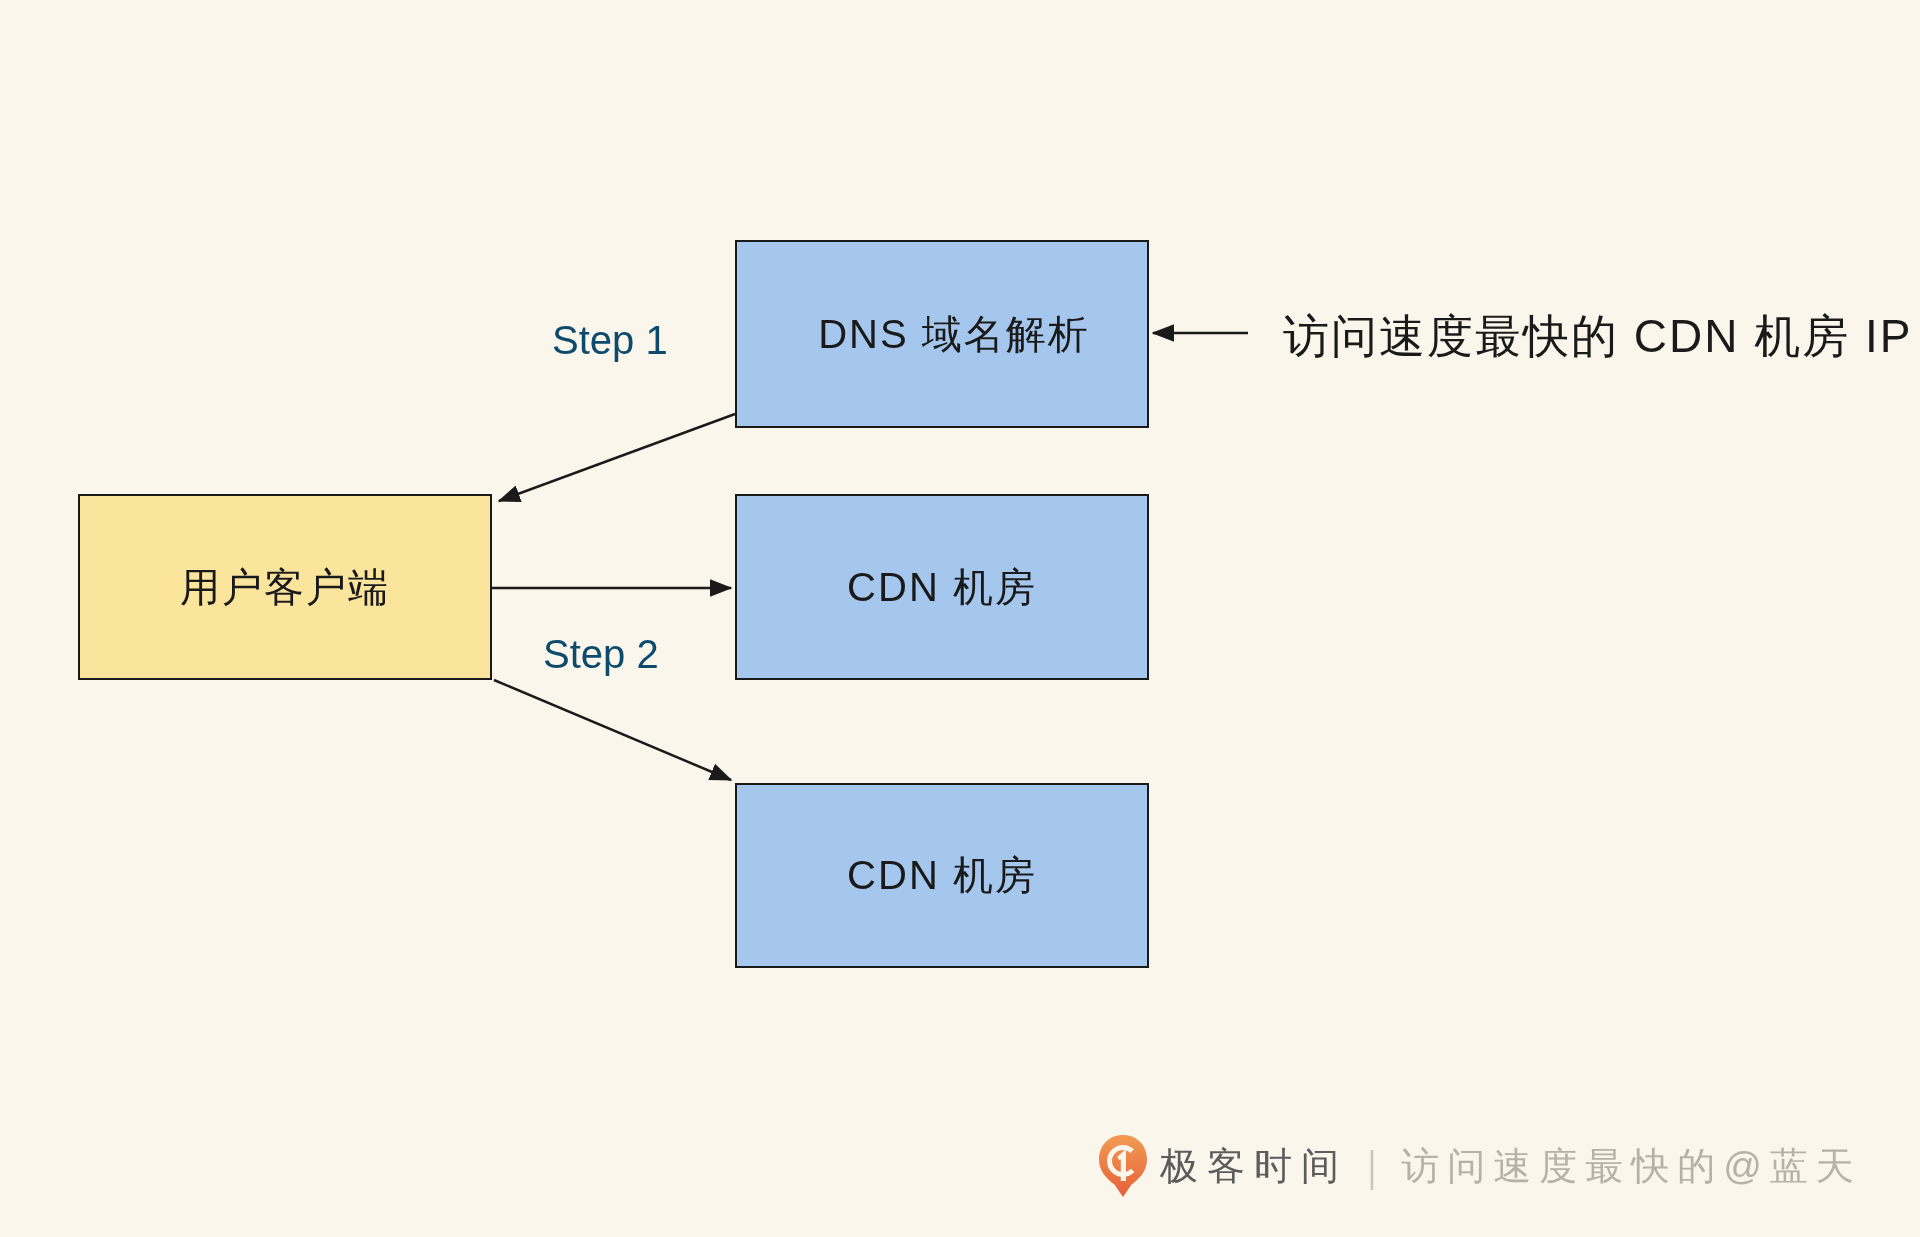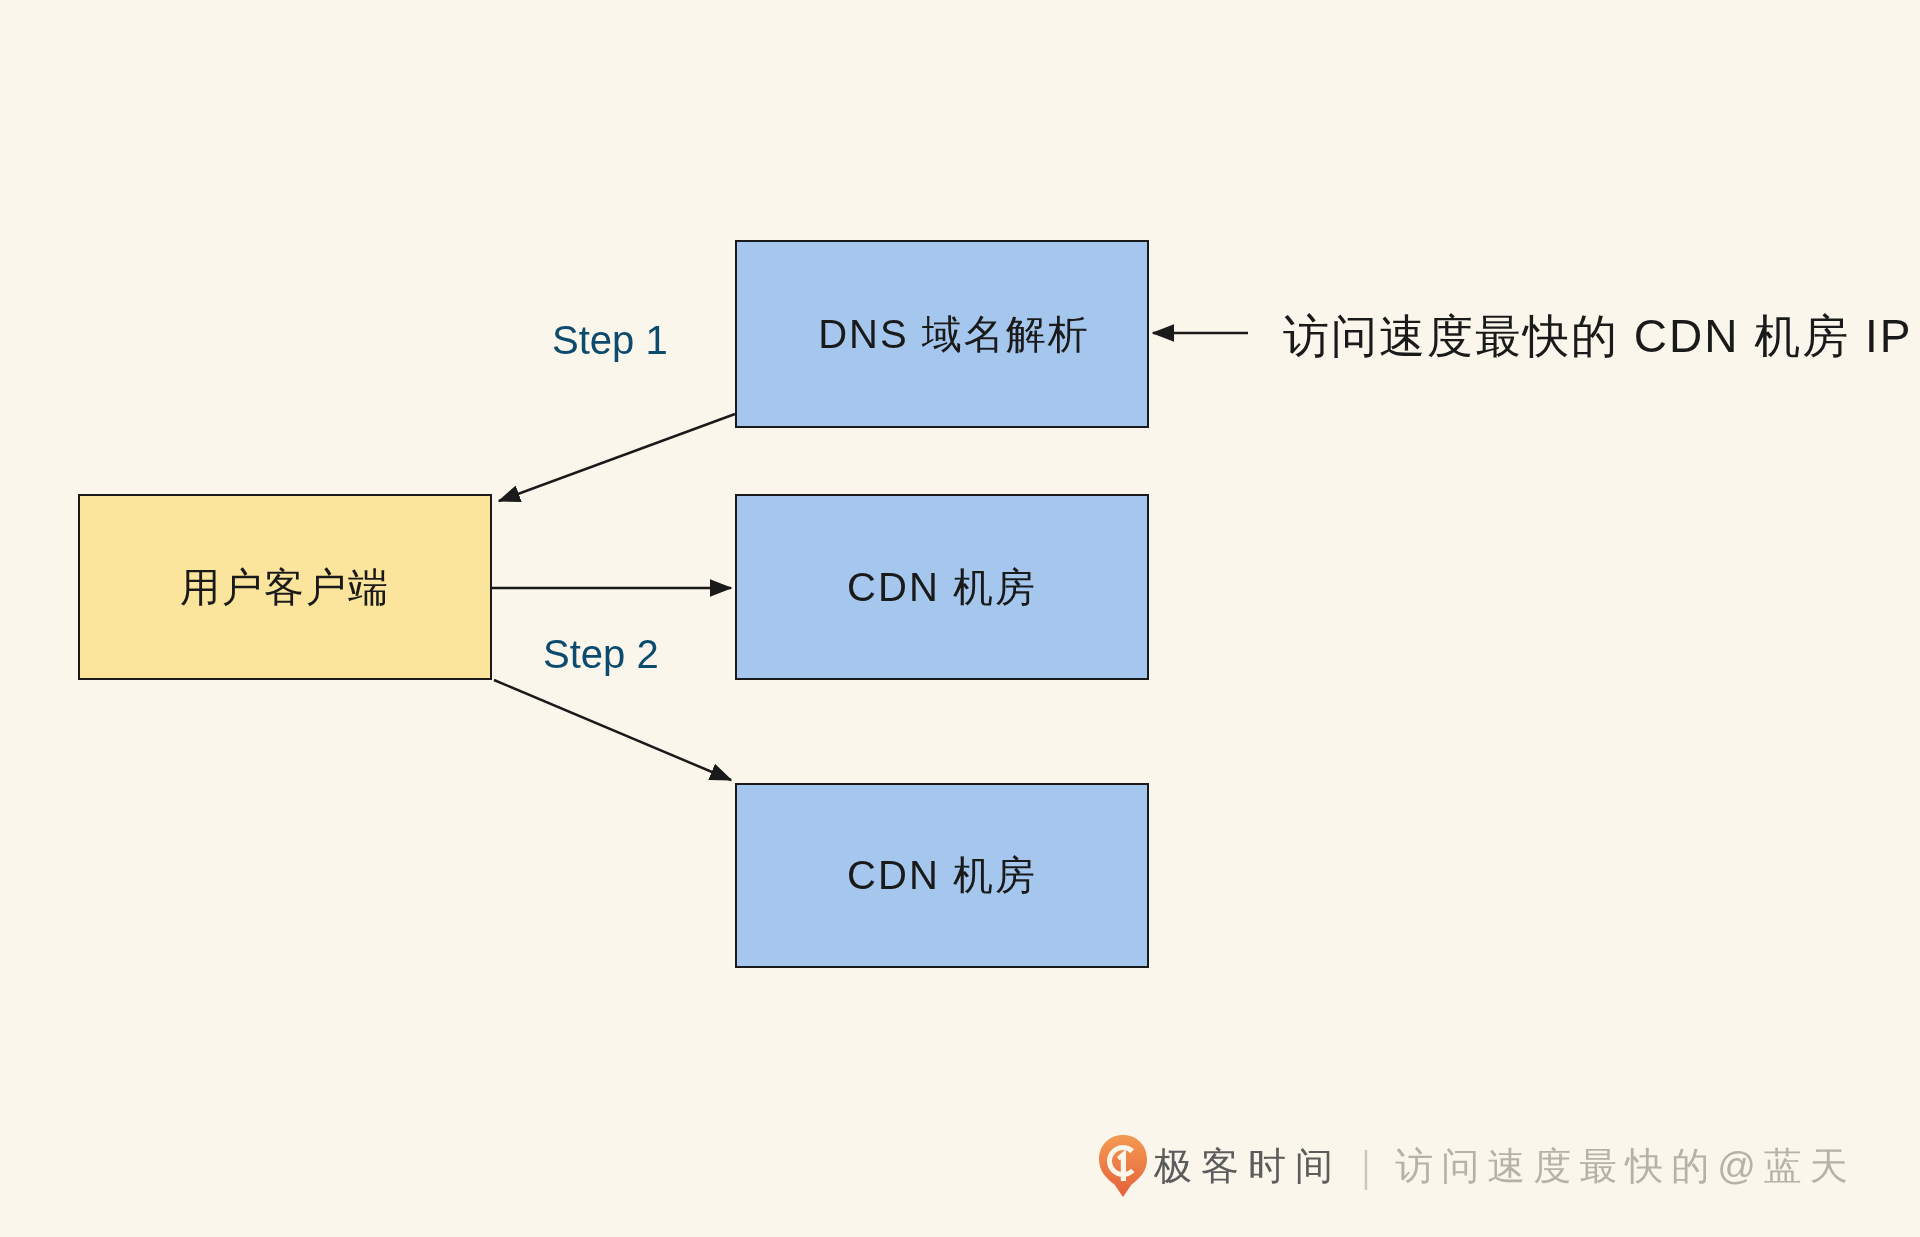--- a/index.html
+++ b/index.html
@@ -50,21 +50,21 @@
   svg.edges line { stroke: #1a1a1a; stroke-width: 2.5; }
 
   .watermark {
     position: absolute;
     left: 1098px; top: 1134px;
     display: flex;
     align-items: center;
   }
   .wm-logo { width: 50px; height: 64px; }
   .wm-brand {
-    margin-left: 6px;
+    margin-left: 12px;
     font-size: 38px;
     font-weight: 500;
     letter-spacing: 9px;
     color: #5C5C5C;
     white-space: nowrap;
   }
   .wm-divider {
     margin: 0 10px 0 4px;
     font-size: 40px;
     font-weight: 300;

